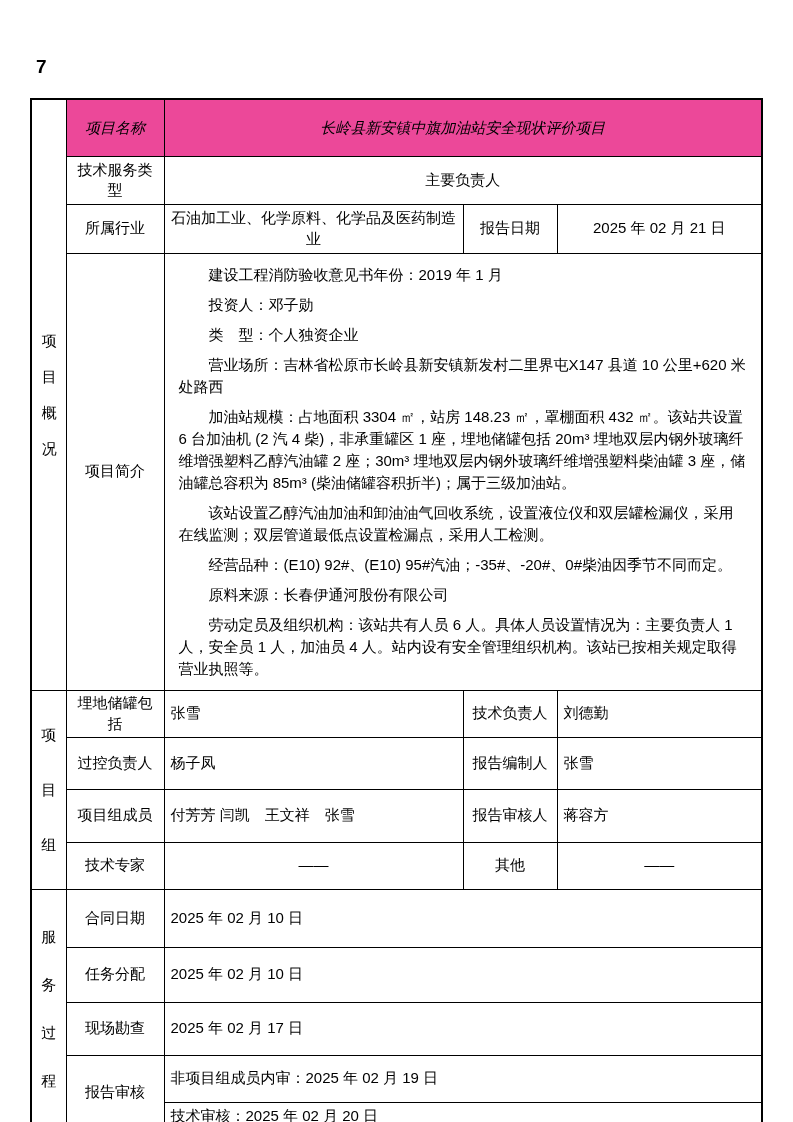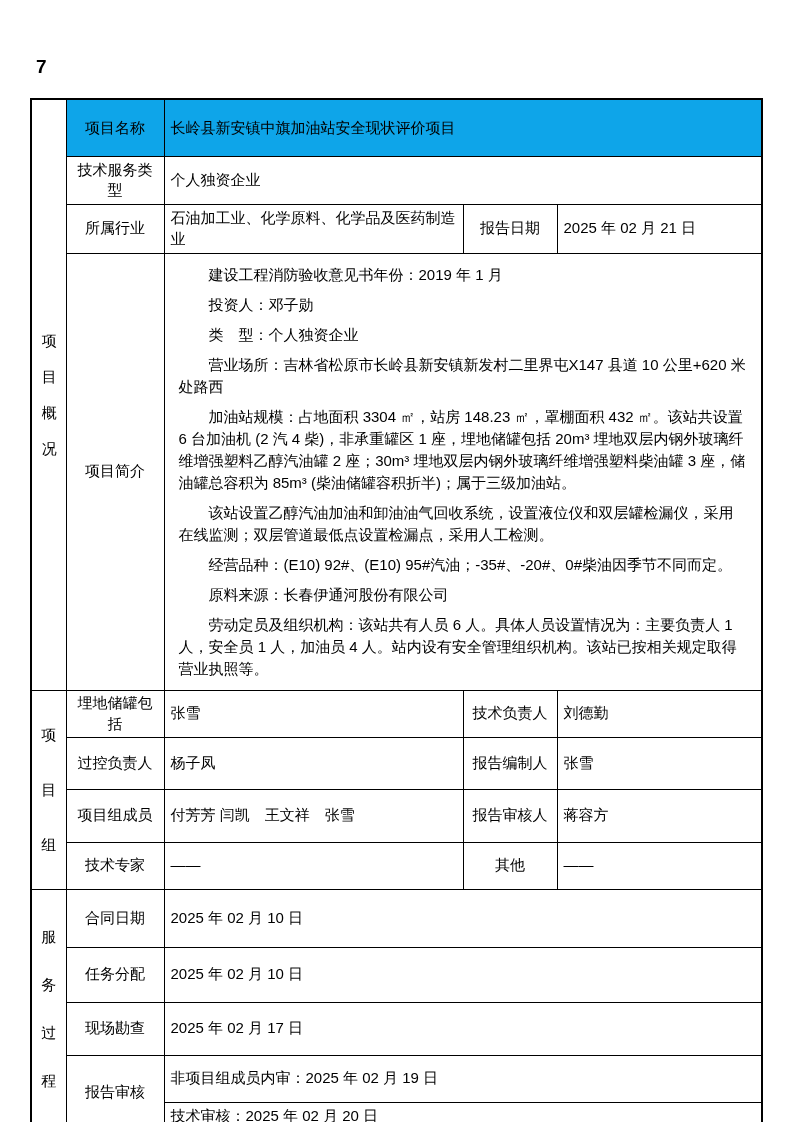--- a/index.html
+++ b/index.html
@@ -46,23 +46,23 @@
   tr.h346 { height: 346px; }
   tr.h47  { height: 47px; }
   tr.h52  { height: 52px; }
   tr.h53  { height: 53px; }
   tr.h58  { height: 58px; }
   tr.h55  { height: 55px; }
   tr.h45  { height: 28px; }
   
   td.label  { text-align: center; padding: 2px 8px; }
   td.rlabel { text-align: center; padding: 2px 15px; }
-  td.center { }
+  td.center { text-align: center; }
   td.value  { text-align: left; padding-left: 9px; }
-  td.blue   { background: #0ea5e9; }
+  td.blue   { background: #ec4899; font-style: italic; }
   td.vcell  { padding: 0; }
   .vtext {
     width: 16px;
     margin: 0 auto;
     word-break: break-all;
     text-align: center;
     font-size: 15px;
   }
   .v-overview { line-height: 36px; text-align: right; }
   .v-team     { line-height: 55px; }
@@ -98,21 +98,21 @@
       <tr class="h57">
         <td class="vcell" rowspan="4">
           <div class="vtext v-overview">项目概况</div>
         </td>
         <td class="label blue">项目名称</td>
         <td class="center blue" colspan="3">长岭县新安镇中旗加油站安全现状评价项目</td>
       </tr>
 
       <tr class="h48">
         <td class="label">技术服务类型</td>
-        <td class="center" colspan="3">个人独资企业</td>
+        <td class="center" colspan="3">主要负责人</td>
       </tr>
 
       <tr class="h49">
         <td class="label">所属行业</td>
         <td class="center">石油加工业、化学原料、化学品及医药制造业</td>
         <td class="rlabel">报告日期</td>
         <td class="center">2025 年 02 月 21 日</td>
       </tr>
 
       <tr class="h346">

